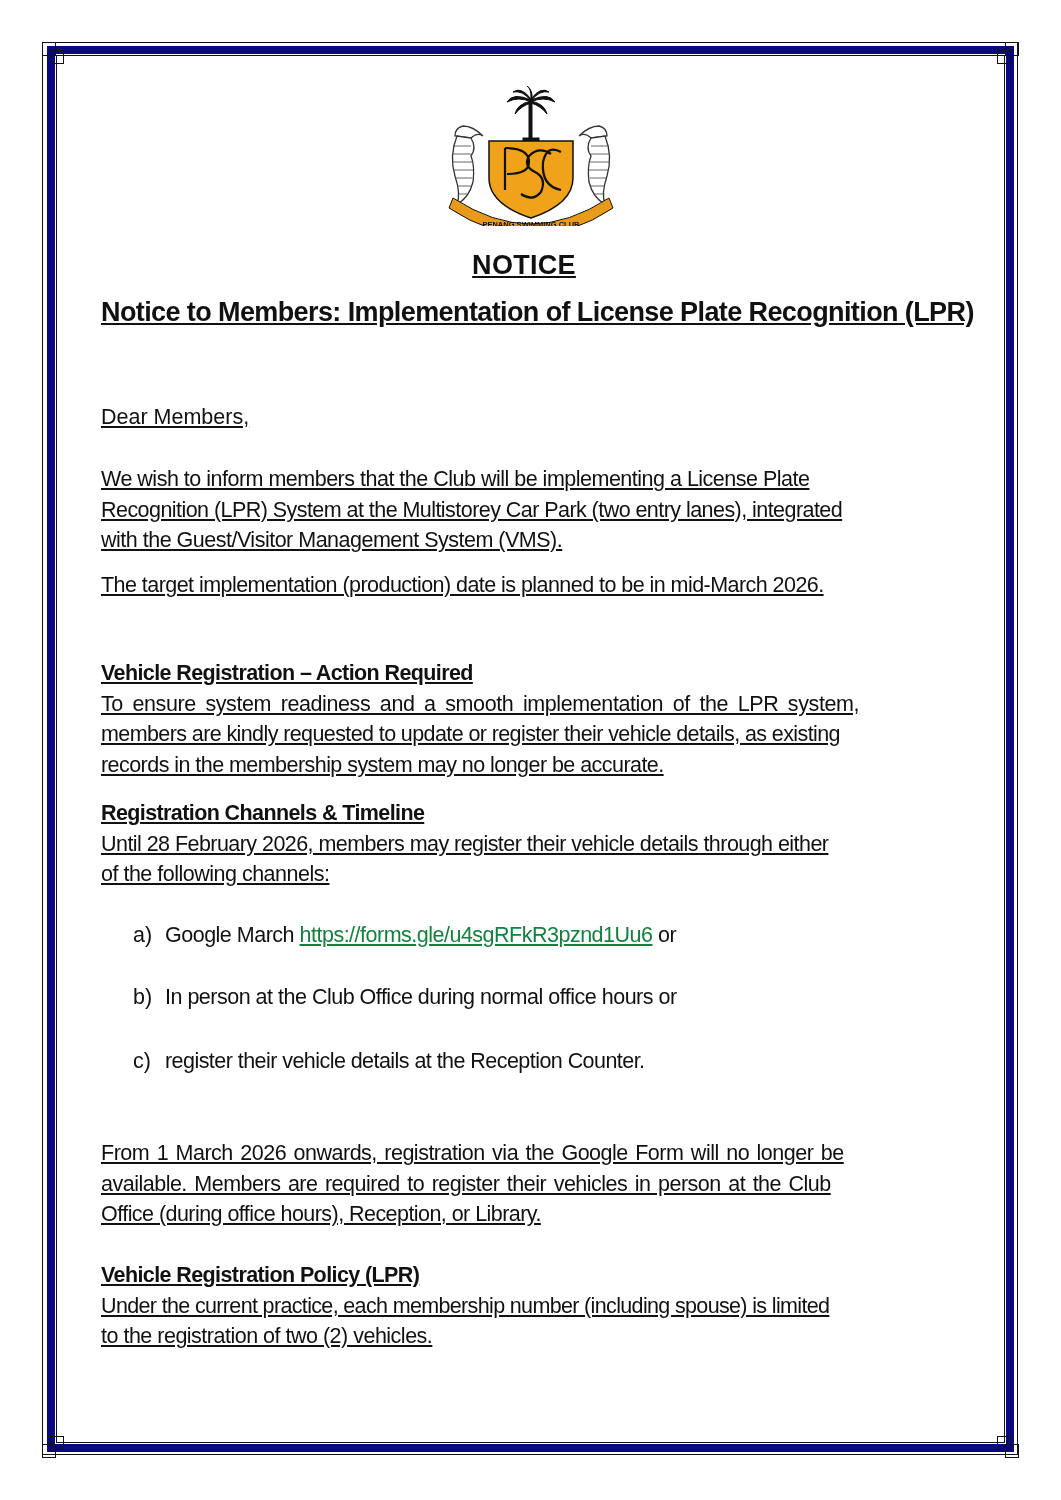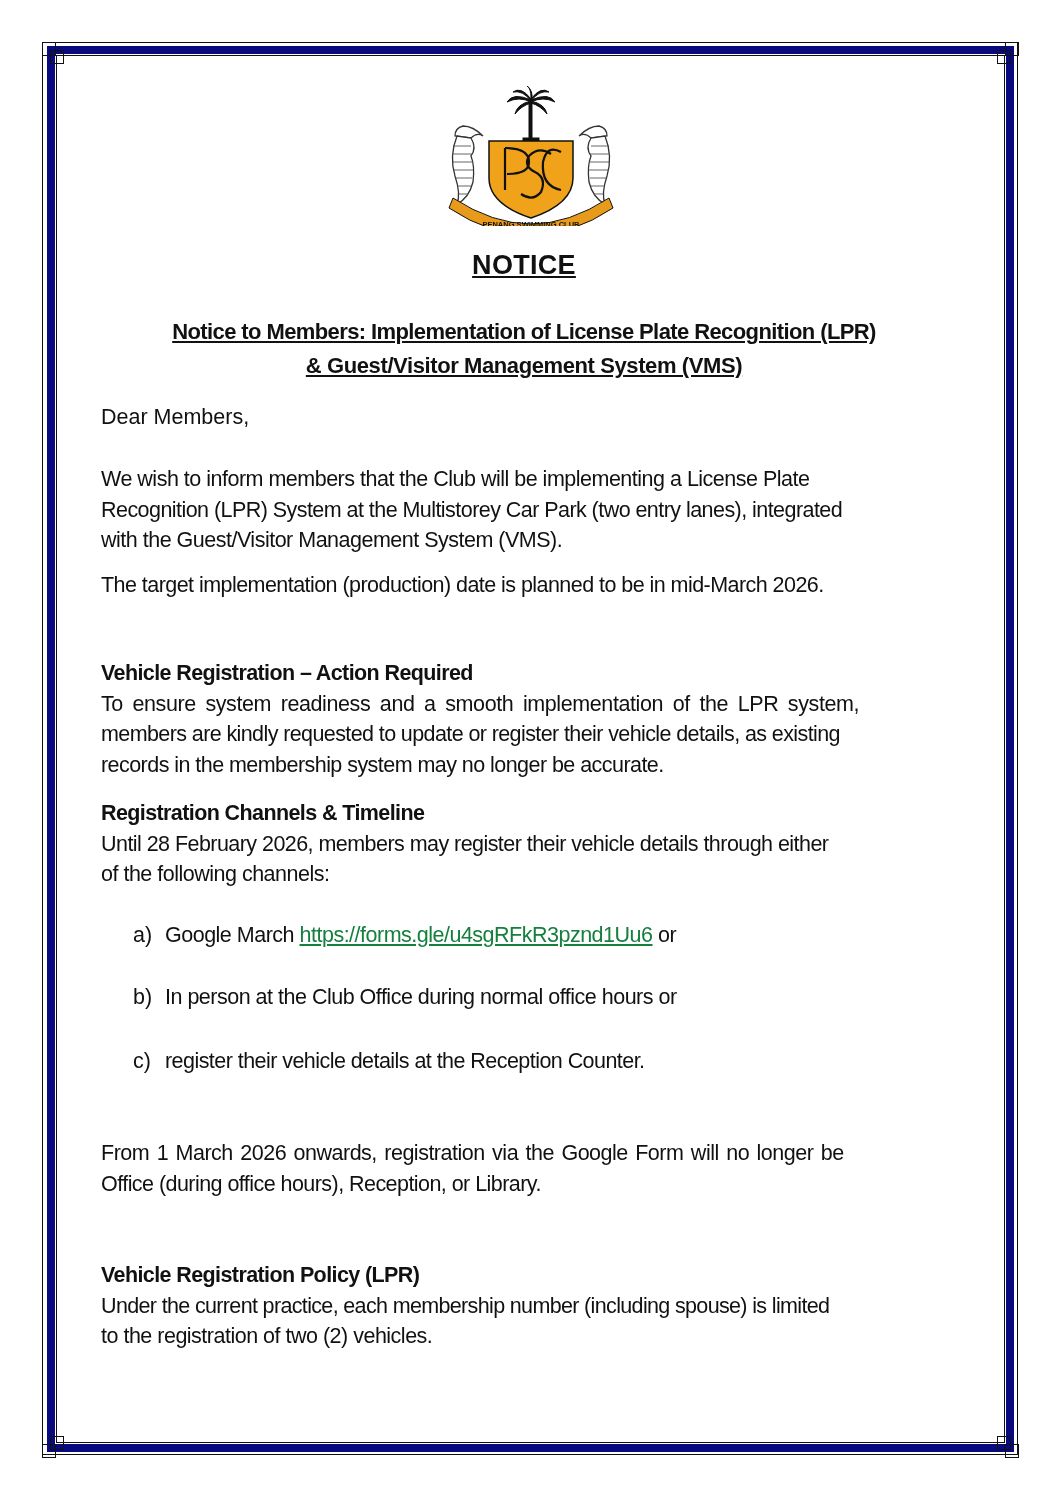--- a/index.html
+++ b/index.html
@@ -16,24 +16,24 @@
   .corner { position:absolute; width:22px; height:22px; }
   .corner .sq { position:absolute; width:12px; height:12px; border:1.5px solid #111; background:transparent; }
 
   
   .logo { position:absolute; left:443px; top:86px; width:176px; height:140px; }
 
   .content { position:absolute; left:101px; top:0; width:846px; font-size:21.5px; line-height:30.5px; }
 
   .notice-title { position:absolute; top:250px; left:0; width:846px; text-align:center;
                   font-weight:bold; font-size:27px; text-decoration:underline; letter-spacing:0.3px; }
-  .subject { position:absolute; top:315px; left:0; width:846px; text-align:center; font-weight:bold;
-             font-size:22px; line-height:34px; text-decoration:underline; }
+  .subject { position:absolute; top:295px; left:0; width:846px; text-align:center; font-weight:bold;
+             font-size:27px; line-height:34px; text-decoration:underline; }
 
-  .p { position:absolute; left:0; width:846px; text-align:justify; }
+  .p { position:absolute; left:0; width:846px; text-align:justify;text-decoration:underline; }
   .h { font-weight:bold; }
   .line { display:block; white-space:nowrap; }
 
   .li { position:absolute; left:32px; width:814px; }
   .li .mark { position:absolute; left:0; top:0; }
   .li .txt  { position:absolute; left:32px; width:782px; }
   a.link { color:#15803d; text-decoration:underline; }
 </style>
 </head>
 <body>
@@ -112,21 +112,20 @@
   <path d="M10 112 Q50 138 88 138 Q126 138 166 112 L170 122 Q128 150 88 148 Q48 150 6 122 Z" fill="#e89a1a" stroke="#111" stroke-width="1"></path>
   <text x="88" y="141" text-anchor="middle" font-family="'Liberation Sans', sans-serif" font-size="7.5" font-weight="bold" fill="#111">PENANG SWIMMING CLUB</text>
 </svg>
 
 <div class="content">
 
   <div class="notice-title">NOTICE</div>
 
   <div class="subject">
     <span class="line" style="letter-spacing:-0.6px;">Notice to Members: Implementation of License Plate Recognition (LPR)</span>
-    <span class="line" style="letter-spacing:-0.4px;">&amp; Guest/Visitor Management System (VMS)</span>
   </div>
 
   <div class="p" style="top:402px;">Dear Members,</div>
 
   <div class="p" style="top:464px;">
     <span class="line" style="display:flex;justify-content:space-between;letter-spacing:-0.5px;">We wish to inform members that the Club will be implementing a License Plate</span>
     <span class="line" style="letter-spacing:-0.55px;">Recognition (LPR) System at the Multistorey Car Park (two entry lanes), integrated</span>
     <span class="line" style="letter-spacing:-0.5px;">with the Guest/Visitor Management System (VMS).</span>
   </div>
 
@@ -159,20 +158,21 @@
 
   <div class="li" style="top:1046px;">
     <span class="mark">c)</span>
     <span class="txt">
       <span class="line" style="letter-spacing:-0.55px;">register their vehicle details at the Reception Counter.</span>
     </span>
   </div>
 
   <div class="p" style="top:1138px;">
     <span class="line" style="word-spacing:2px;letter-spacing:-0.5px;">From 1 March 2026 onwards, registration via the Google Form will no longer be</span>
+    <span class="line" style="word-spacing:2px;letter-spacing:-0.5px;">available. Members are required to register their vehicles in person at the Club</span>
     <span class="line" style="letter-spacing:-0.55px;">Office (during office hours), Reception, or Library.</span>
   </div>
 
   <div class="p" style="top:1260px;">
     <span class="line h" style="letter-spacing:-0.6px;">Vehicle Registration Policy (LPR)</span>
     <span class="line" style="letter-spacing:-0.65px;">Under the current practice, each membership number (including spouse) is limited</span>
     <span class="line" style="letter-spacing:-0.5px;">to the registration of two (2) vehicles.</span>
   </div>
 </div>
 

